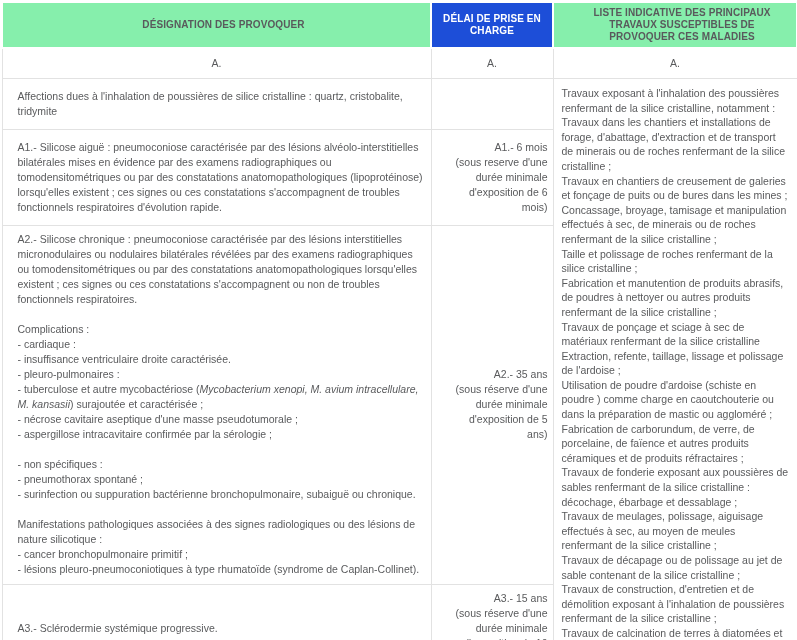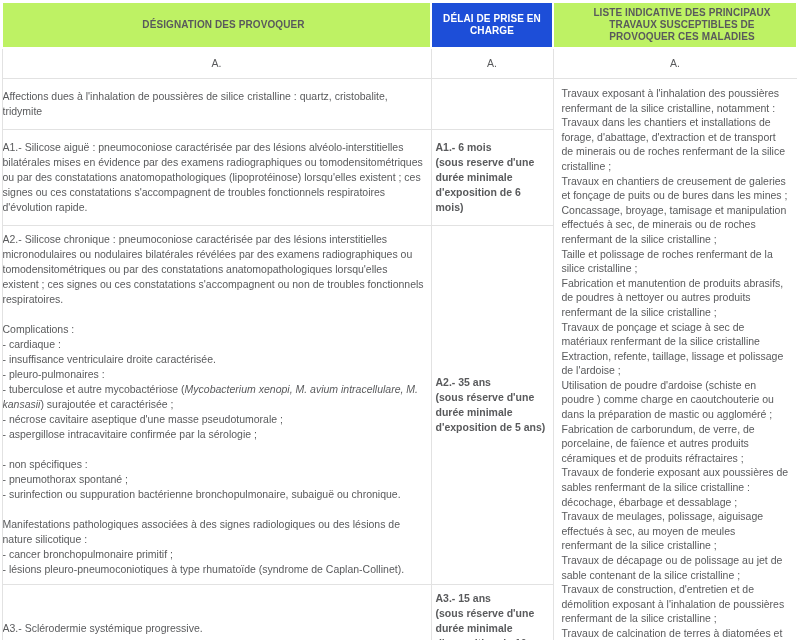--- a/index.html
+++ b/index.html
@@ -31,21 +31,21 @@
   th {
     font-size: 10px;
     font-weight: bold;
     line-height: 12px;
     padding: 4px 10px;
     text-align: center;
     border: 2px solid #ffffff;
     letter-spacing: 0.1px;
   }
   th.hd-light {
-    background: #bef264;
+    background: #86efac;
     color: #595a5c;
     padding-left: 24px;
   }
   th.hd-dark {
     background: #1d4ed8;
     color: #ffffff;
   }
 
   td {
     border: 1px solid #e2e2e2;
@@ -62,28 +62,27 @@
   tr.row-2 td { height: 87px; }
   tr.row-3 td { height: 339px; }
   tr.row-4 td { height: 80px; }
 
   td.travaux-cell {
     vertical-align: top;
     padding-top: 7px;
     line-height: 14.6px;
   }
   td.designation-cell {
-    padding-left: 0;
+    padding-left: 15px;
     padding-right: 6px;
   }
   td.delai-cell {
-    text-align: left;
-    padding-left: 4px;
+    text-align: right;
+    padding-left: 22px;
     padding-right: 5px;
-    font-weight: bold;
   }
 </style>
 </head>
 <body>
 
 <div class="page">
   <table class="maladies">
     <colgroup>
       <col class="c1">
         <col class="c2">

